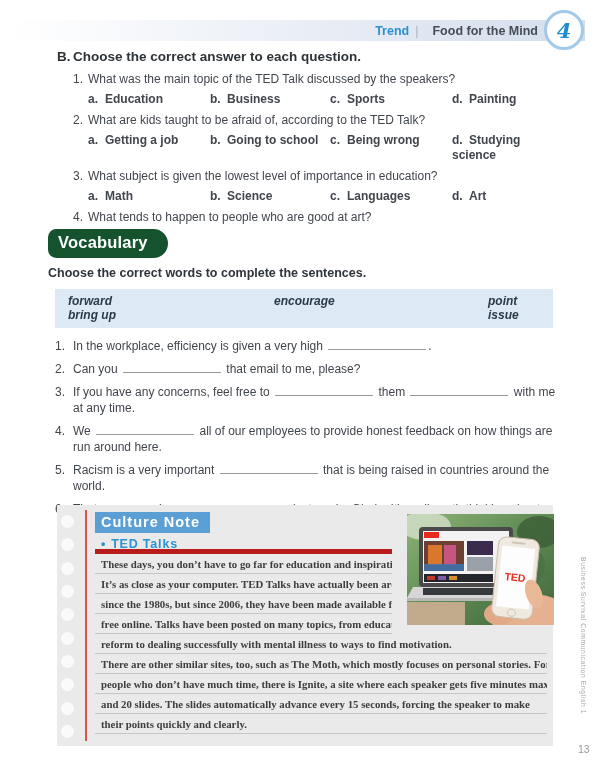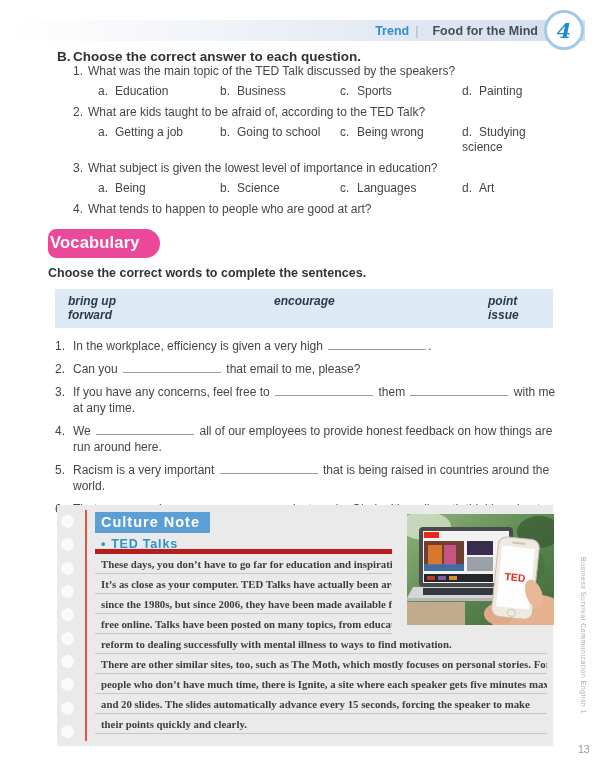--- a/index.html
+++ b/index.html
@@ -27,37 +27,37 @@
   .unit-circle {
     position:absolute; left:544px; top:10px; width:40px; height:40px;
     background:#ffffff; border:3px solid #a3c9e8; border-radius:50%;
     display:flex; align-items:center; justify-content:center;
     font-family:"DejaVu Serif", serif; font-style:italic; font-weight:bold;
     font-size:21px; color:#1d8ccc;
   }
 
   
   .section-b { position:absolute; left:57px; top:49px; width:510px; }
-  .qb-heading { font-size:13.5px; font-weight:bold; color:#2e3338; margin-bottom:0; }
+  .qb-heading { font-size:13.5px; font-weight:bold; color:#2e3338; margin-bottom:8px; }
   .qb-heading .letter { display:inline-block; width:16px; }
   .question { font-size:12px; }
   .q-line { margin-left:16px; margin-bottom:5px; line-height:15px; }
   .q-line .q-num { display:inline-block; width:15px; }
   .q-options {
     display:grid; grid-template-columns:122px 120px 122px auto;
-    margin-left:41px; margin-bottom:6px; line-height:15px;
+    margin-left:31px; margin-bottom:6px; line-height:15px;font-weight:bold;
   }
   .opt .opt-letter { display:inline-block; width:17px; color:#41464d; }
 
   
   .vocab-badge {
     position:absolute; left:48px; top:229px;
-    background:#ec4899; color:#ffffff;
+    background:#14532d; color:#ffffff;
     font-size:16.5px; font-weight:bold;
-    padding:4px 20px 6px 2px;
+    padding:4px 20px 6px 10px;
     border-radius:9px 16px 16px 9px;
     letter-spacing:0.2px;
   }
   .vocab-instruction {
     position:absolute; left:48px; top:266px;
     font-size:12.5px; font-weight:bold; color:#2f353b;
   }
   .word-bank {
     position:absolute; left:55px; top:289px; width:498px;
     background:#dde9f4;
@@ -165,41 +165,41 @@
       <div class="opt"><span class="opt-letter">c.</span><span>Being wrong</span></div>
       <div class="opt"><span class="opt-letter">d.</span><span>Studying science</span></div>
     </div>
   </div>
 
   <div class="question">
     <div class="q-line">
       <span class="q-num">3.</span><span>What subject is given the lowest level of importance in education?</span>
     </div>
     <div class="q-options">
-      <div class="opt"><span class="opt-letter">a.</span><span>Being</span></div>
+      <div class="opt"><span class="opt-letter">a.</span><span>Math</span></div>
       <div class="opt"><span class="opt-letter">b.</span><span>Science</span></div>
       <div class="opt"><span class="opt-letter">c.</span><span>Languages</span></div>
       <div class="opt"><span class="opt-letter">d.</span><span>Art</span></div>
     </div>
   </div>
 
   <div class="question">
     <div class="q-line">
       <span class="q-num">4.</span><span>What tends to happen to people who are good at art?</span>
     </div>
   </div>
 </div>
 
 <div class="vocab-badge">Vocabulary</div>
 <div class="vocab-instruction">Choose the correct words to complete the sentences.</div>
 
 <div class="word-bank">
   <div class="wb-col">
+    <span>forward</span>
     <span>bring up</span>
-    <span>forward</span>
   </div>
   <div class="wb-col">
     <span>encourage</span>
   </div>
   <div class="wb-col">
     <span>point</span>
     <span>issue</span>
   </div>
 </div>
 

